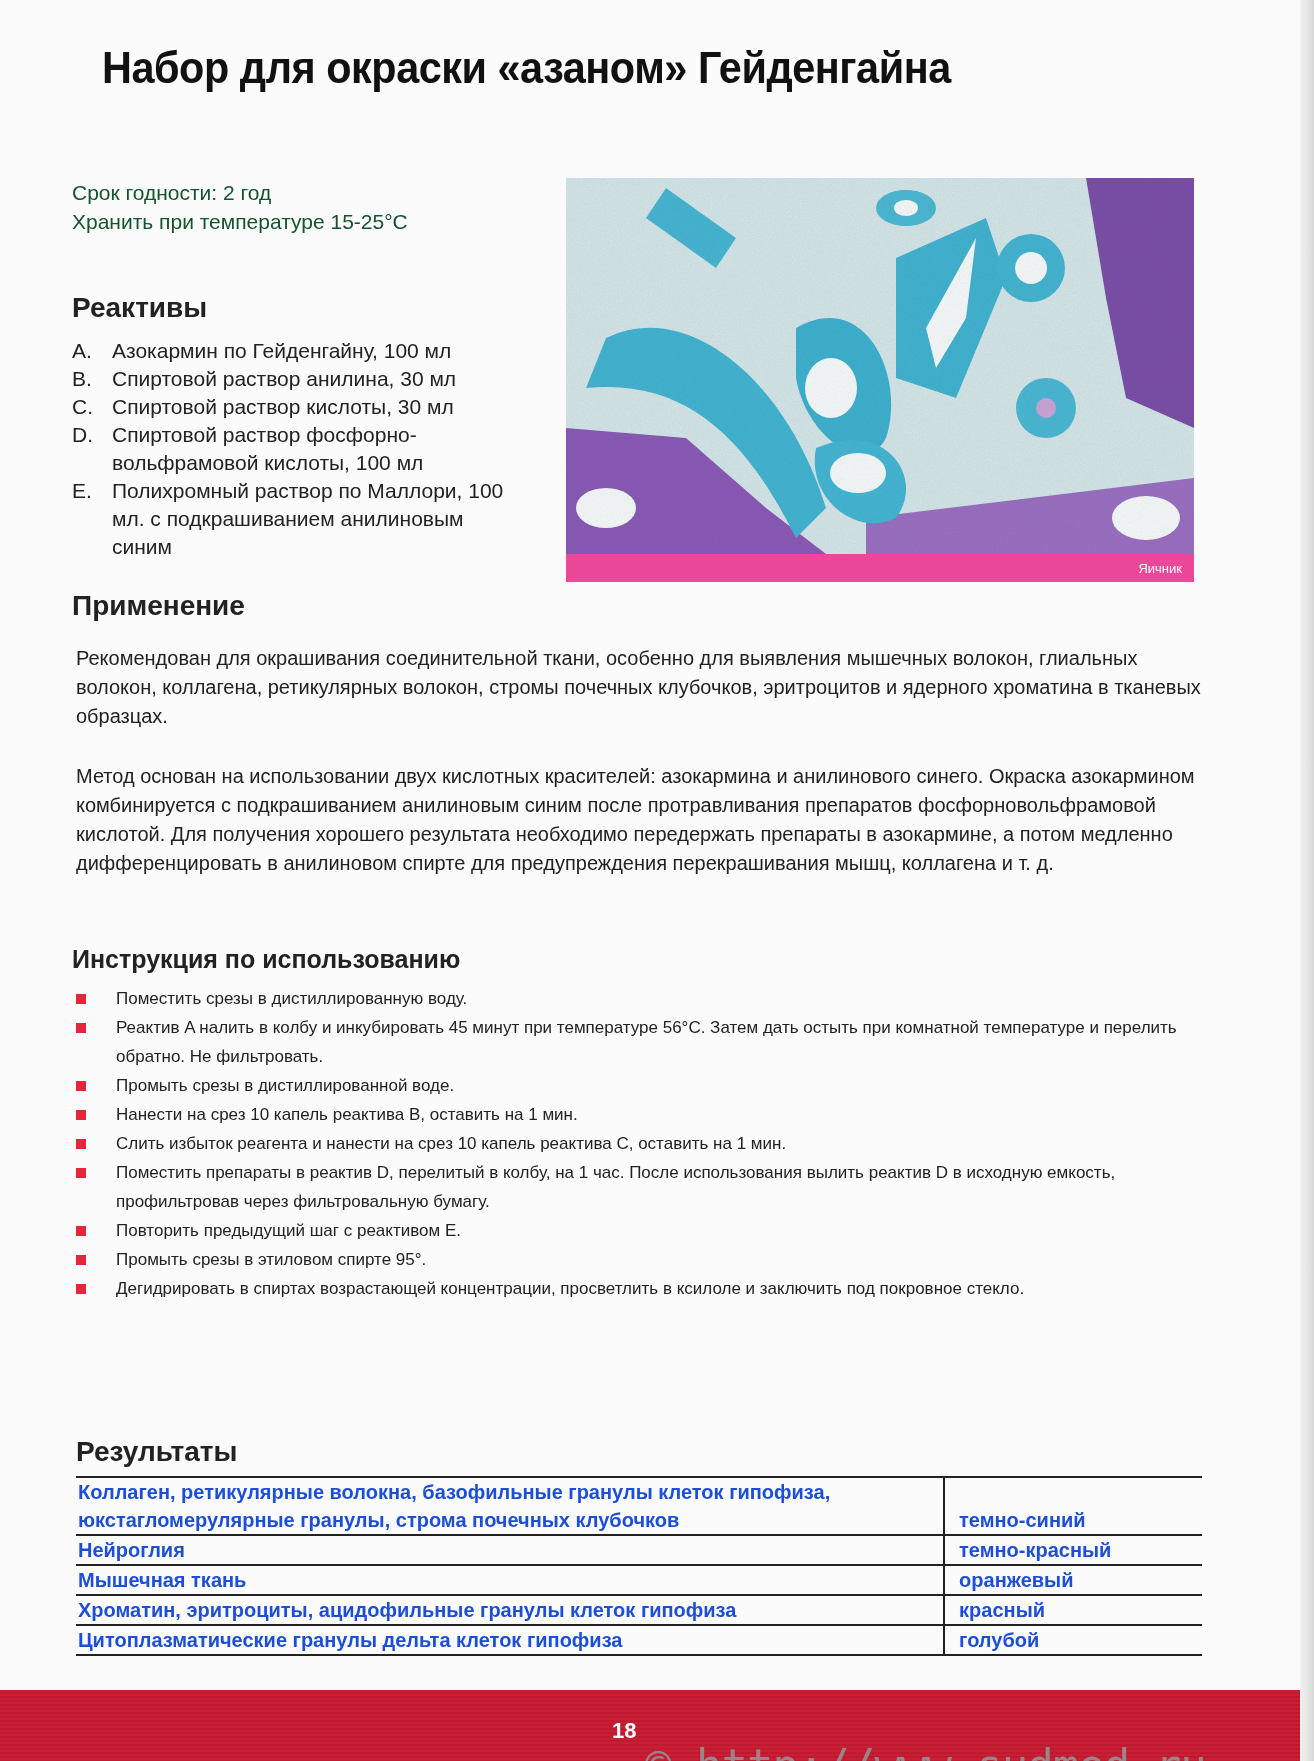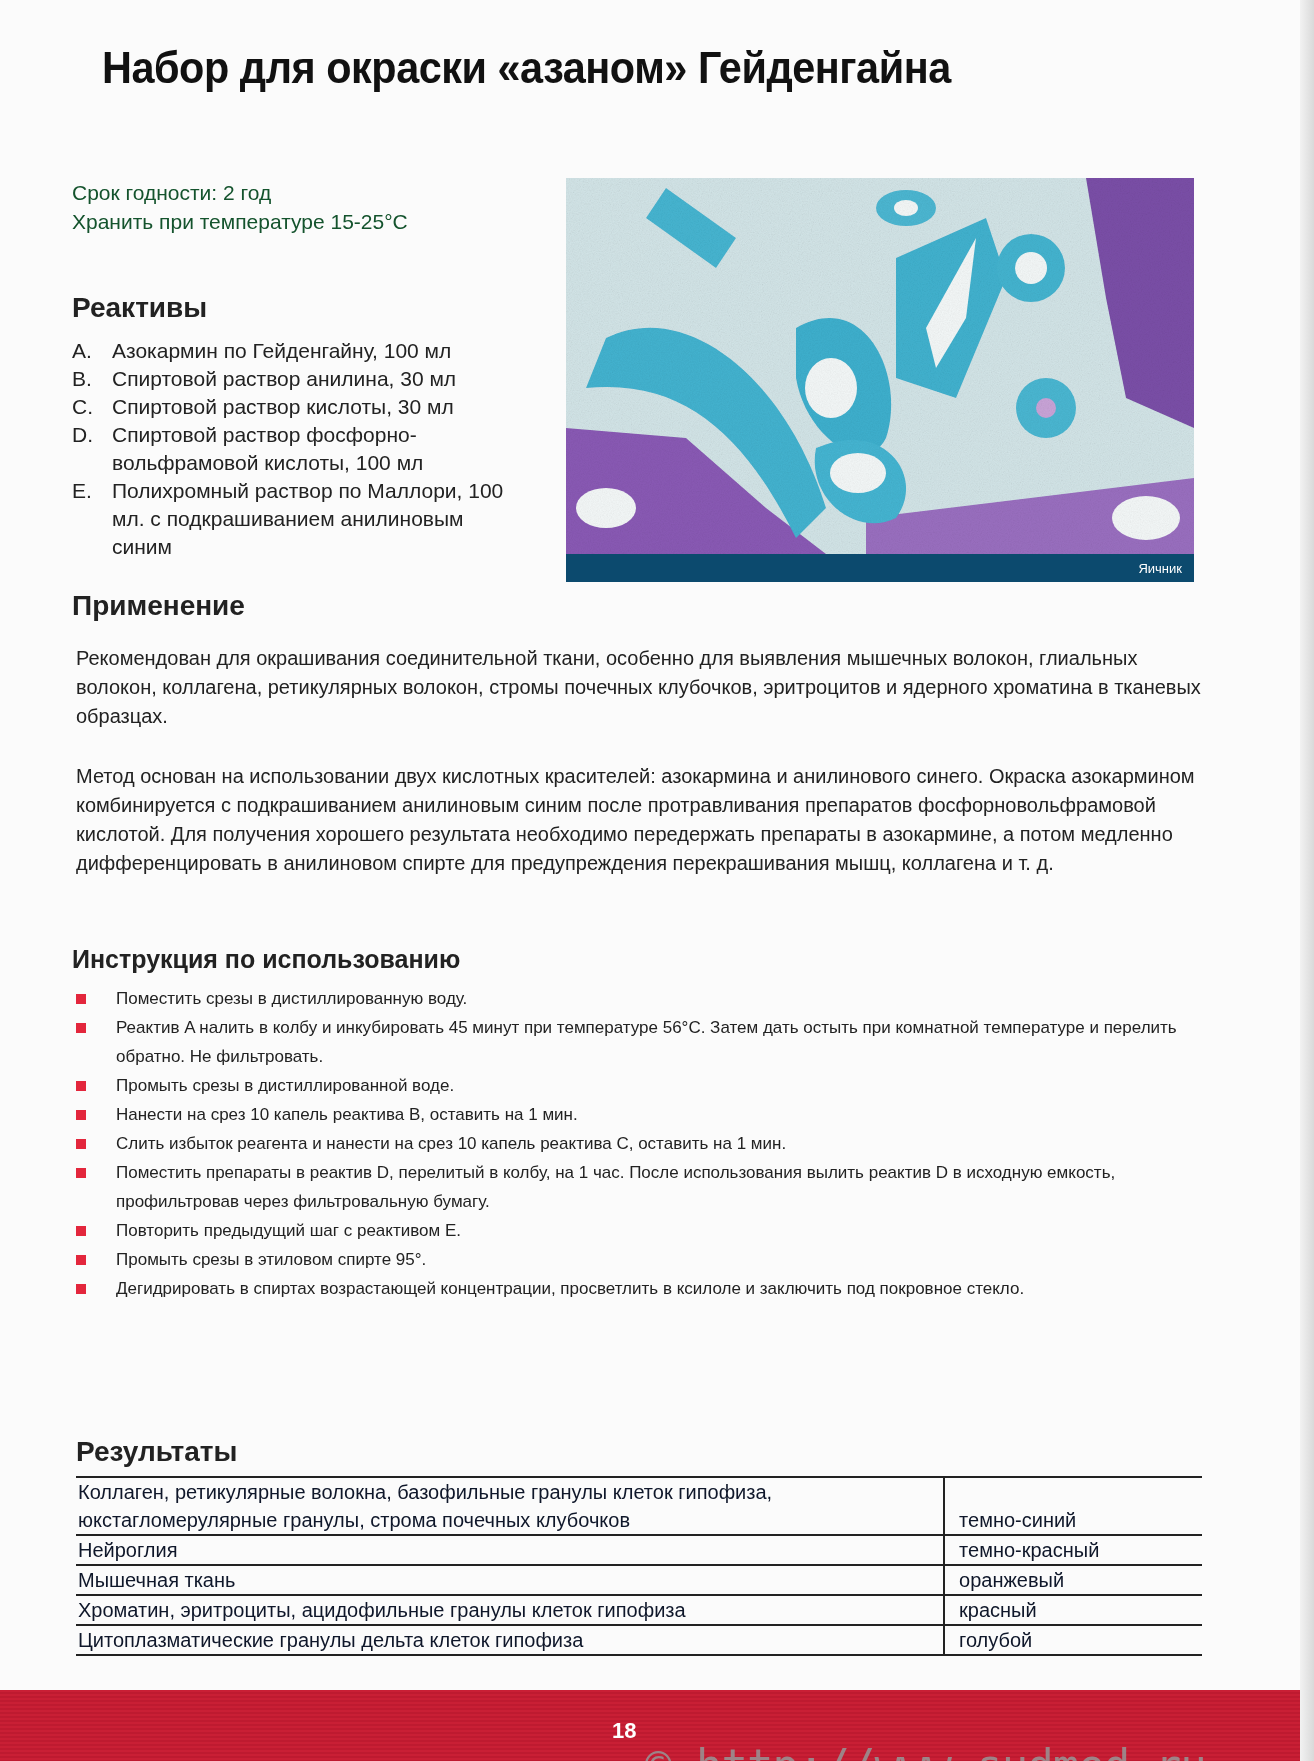--- a/index.html
+++ b/index.html
@@ -16,32 +16,32 @@
   .meta { position: absolute; left: 72px; top: 178px; font-size: 21px; line-height: 29px; color: #14532d; }
   .h2 { position: absolute; margin: 0; font-weight: bold; color: #222; }
   .h-reagents { left: 72px; top: 292px; font-size: 28px; }
   .reagents { position: absolute; left: 72px; top: 337px; font-size: 21px; line-height: 28px; margin: 0; padding: 0; list-style: none; color: #222; }
   .reagents li { display: flex; }
   .reagents .letter { width: 40px; flex: none; }
   .reagents .txt { width: 400px; }
   .figure { position: absolute; left: 566px; top: 178px; width: 628px; height: 404px; overflow: hidden; }
   .figure svg { display: block; }
   .caption-bar { position: absolute; left: 0; bottom: 0; width: 100%; height: 28px;
-    background: #0c4a6e; display: flex; justify-content: flex-end; align-items: center; }
+    background: #ec4899; display: flex; justify-content: flex-end; align-items: center; }
   .caption { color: #fff; font-size: 13px; padding-right: 12px; }
   .h-application { left: 72px; top: 590px; font-size: 28px; }
   .para { position: absolute; left: 64px; width: 1130px; font-size: 20px; line-height: 29px; color: #222; margin: 12px; }
   .p1 { top: 632px; }
   .p2 { top: 750px; }
   .h-instructions { left: 72px; top: 945px; font-size: 25px; }
   .steps { position: absolute; left: 72px; top: 984px; margin: 0; padding: 0; list-style: none; font-size: 17px; line-height: 29px; color: #222; width: 1130px; }
   .steps li { position: relative; padding-left: 44px; }
   .steps .bullet { position: absolute; left: 4px; top: 10px; width: 10px; height: 10px; background: #e3263c; }
   .h-results { left: 76px; top: 1436px; font-size: 28px; }
-  .results { position: absolute; left: 76px; top: 1476px; width: 1126px; border-collapse: collapse; font-size: 20px; color: #0f172a; }
+  .results { position: absolute; left: 76px; top: 1476px; width: 1126px; border-collapse: collapse; font-size: 20px; color: #1d4ed8; font-weight: bold; }
   .results td { border-top: 2px solid #222; border-bottom: 2px solid #222; padding: 0 2px; vertical-align: bottom; line-height: 28px; }
   .results td.color { border-left: 2px solid #222; width: 240px; padding-left: 14px; }
   .footer { position: absolute; left: 0; top: 1690px; width: 1300px; height: 71px;
     background: repeating-linear-gradient(to bottom, #c91f35 0px, #c91f35 2px, #be1a30 2px, #be1a30 4px); }
   .page-num { position: absolute; left: 612px; top: 1718px; font-size: 22px; font-weight: bold; color: #fff; }
   .watermark { position: absolute; left: 645px; top: 1704px; font-family: "DejaVu Sans Mono", monospace;
     font-size: 44px; color: rgba(150,150,150,0.85); letter-spacing: -1px; margin-top: 36px; }
 </style>
 </head>
 <body>

